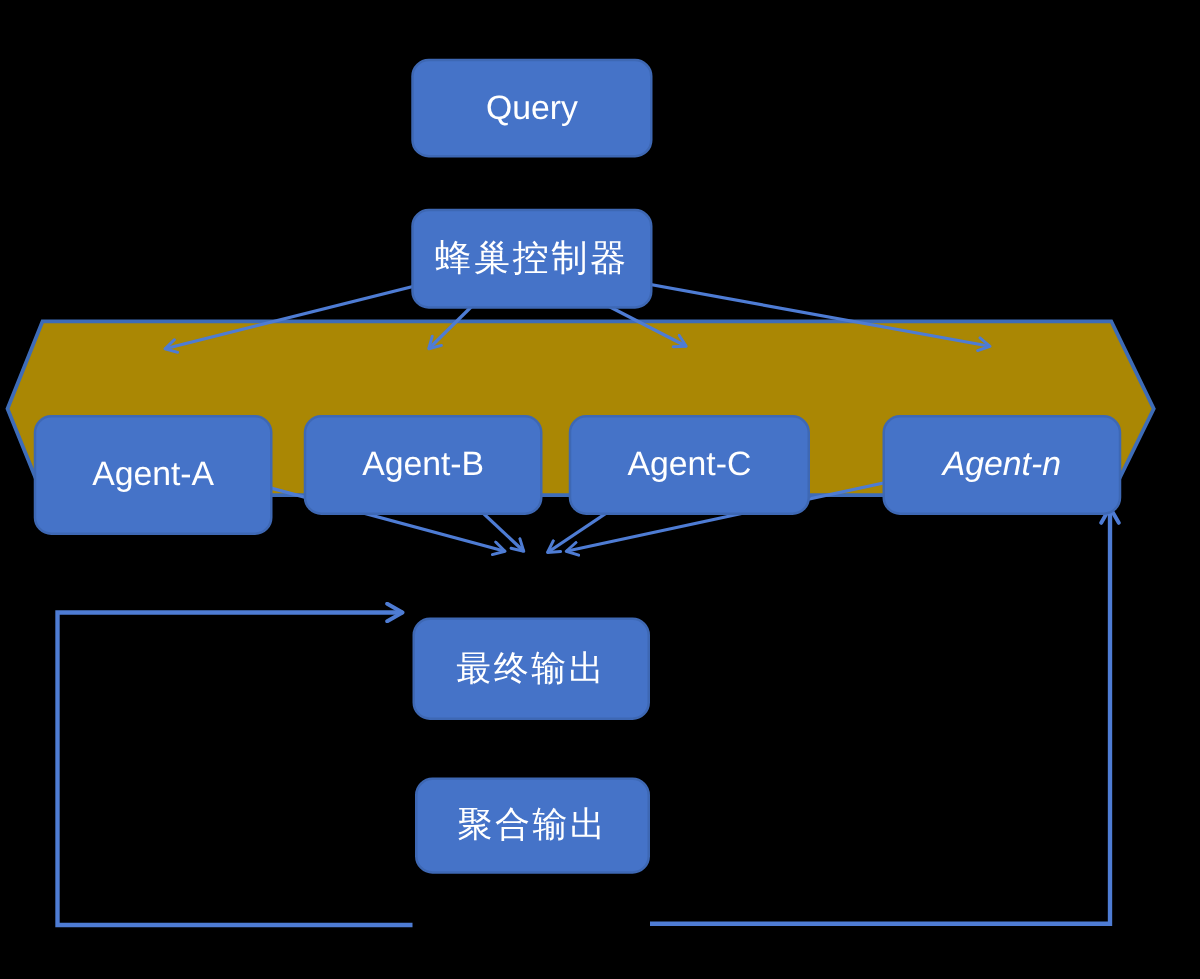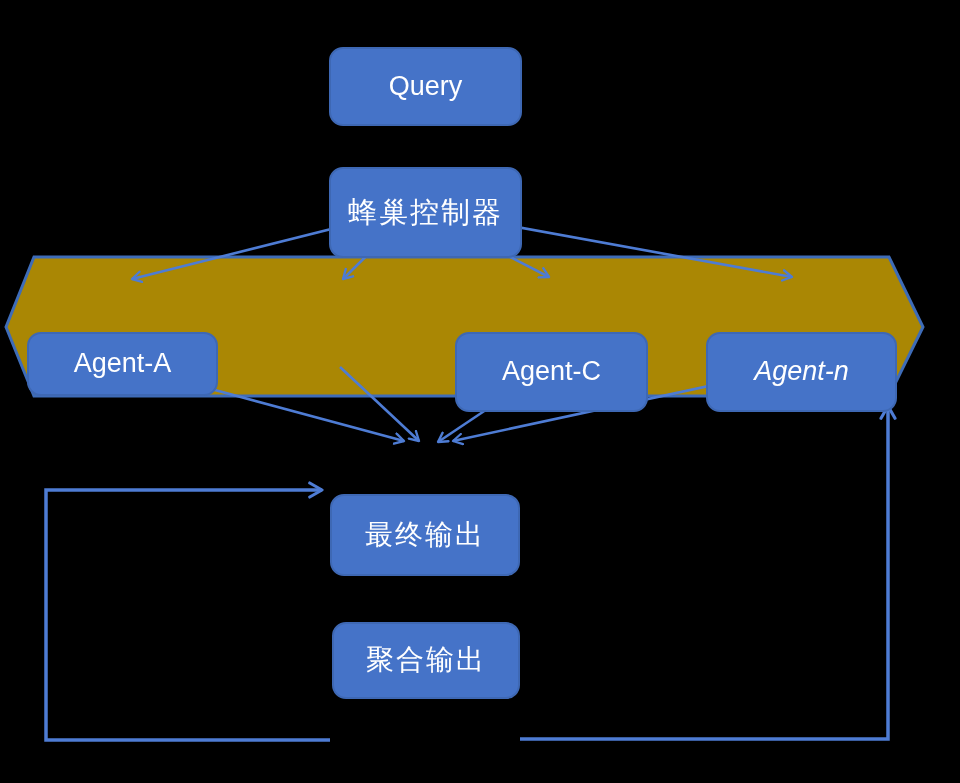--- a/index.html
+++ b/index.html
@@ -48,22 +48,22 @@
     display: flex;
     align-items: center;
     justify-content: center;
     text-align: center;
     line-height: 1.1;
     margin-top: 44px;
   }
   .latin { font-size: 27px; font-family: "Liberation Sans", sans-serif; }
   .cjk   { font-size: 28px; font-family: "DejaVu Serif", serif; letter-spacing: 2px; }
   .node-query      { left: 329px; top: 3px;   width: 193px; height: 79px; }
-  .node-controller { left: 329px; top: 123px; width: 193px; height: 91px; font-size: 29px; }
-  .node-agent-a    { left: 27px;  top: 288px; width: 191px; height: 64px; }
+  .node-controller { left: 329px; top: 123px; width: 193px; height: 80px; font-size: 29px; }
+  .node-agent-a    { left: 27px;  top: 288px; width: 191px; height: 96px; }
   .node-agent-b    { left: 243px; top: 288px; width: 191px; height: 80px; }
   .node-agent-c    { left: 455px; top: 288px; width: 193px; height: 80px; }
   .node-agent-n    { left: 706px; top: 288px; width: 191px; height: 80px; font-style: italic; }
   .node-consensus  { left: 330px; top: 450px; width: 190px; height: 82px; }
   .node-aggregate  { left: 332px; top: 578px; width: 188px; height: 77px; }
   .node-final      { left: 330px; top: 700px; width: 190px; height: 78px; }
 </style>
 </head>
 <body>
 
@@ -103,20 +103,23 @@
   </div>
 
   <div class="node cjk node-controller">
     <span>蜂巢控制器</span>
   </div>
 
   <div class="node latin node-agent-a">
     <span>Agent-A</span>
   </div>
 
+  <div class="node latin node-agent-b">
+    <span>Agent-B</span>
+  </div>
 
   <div class="node latin node-agent-c">
     <span>Agent-C</span>
   </div>
 
   <div class="node latin node-agent-n">
     <span>Agent-n</span>
   </div>
 
   <div class="node cjk node-consensus">

